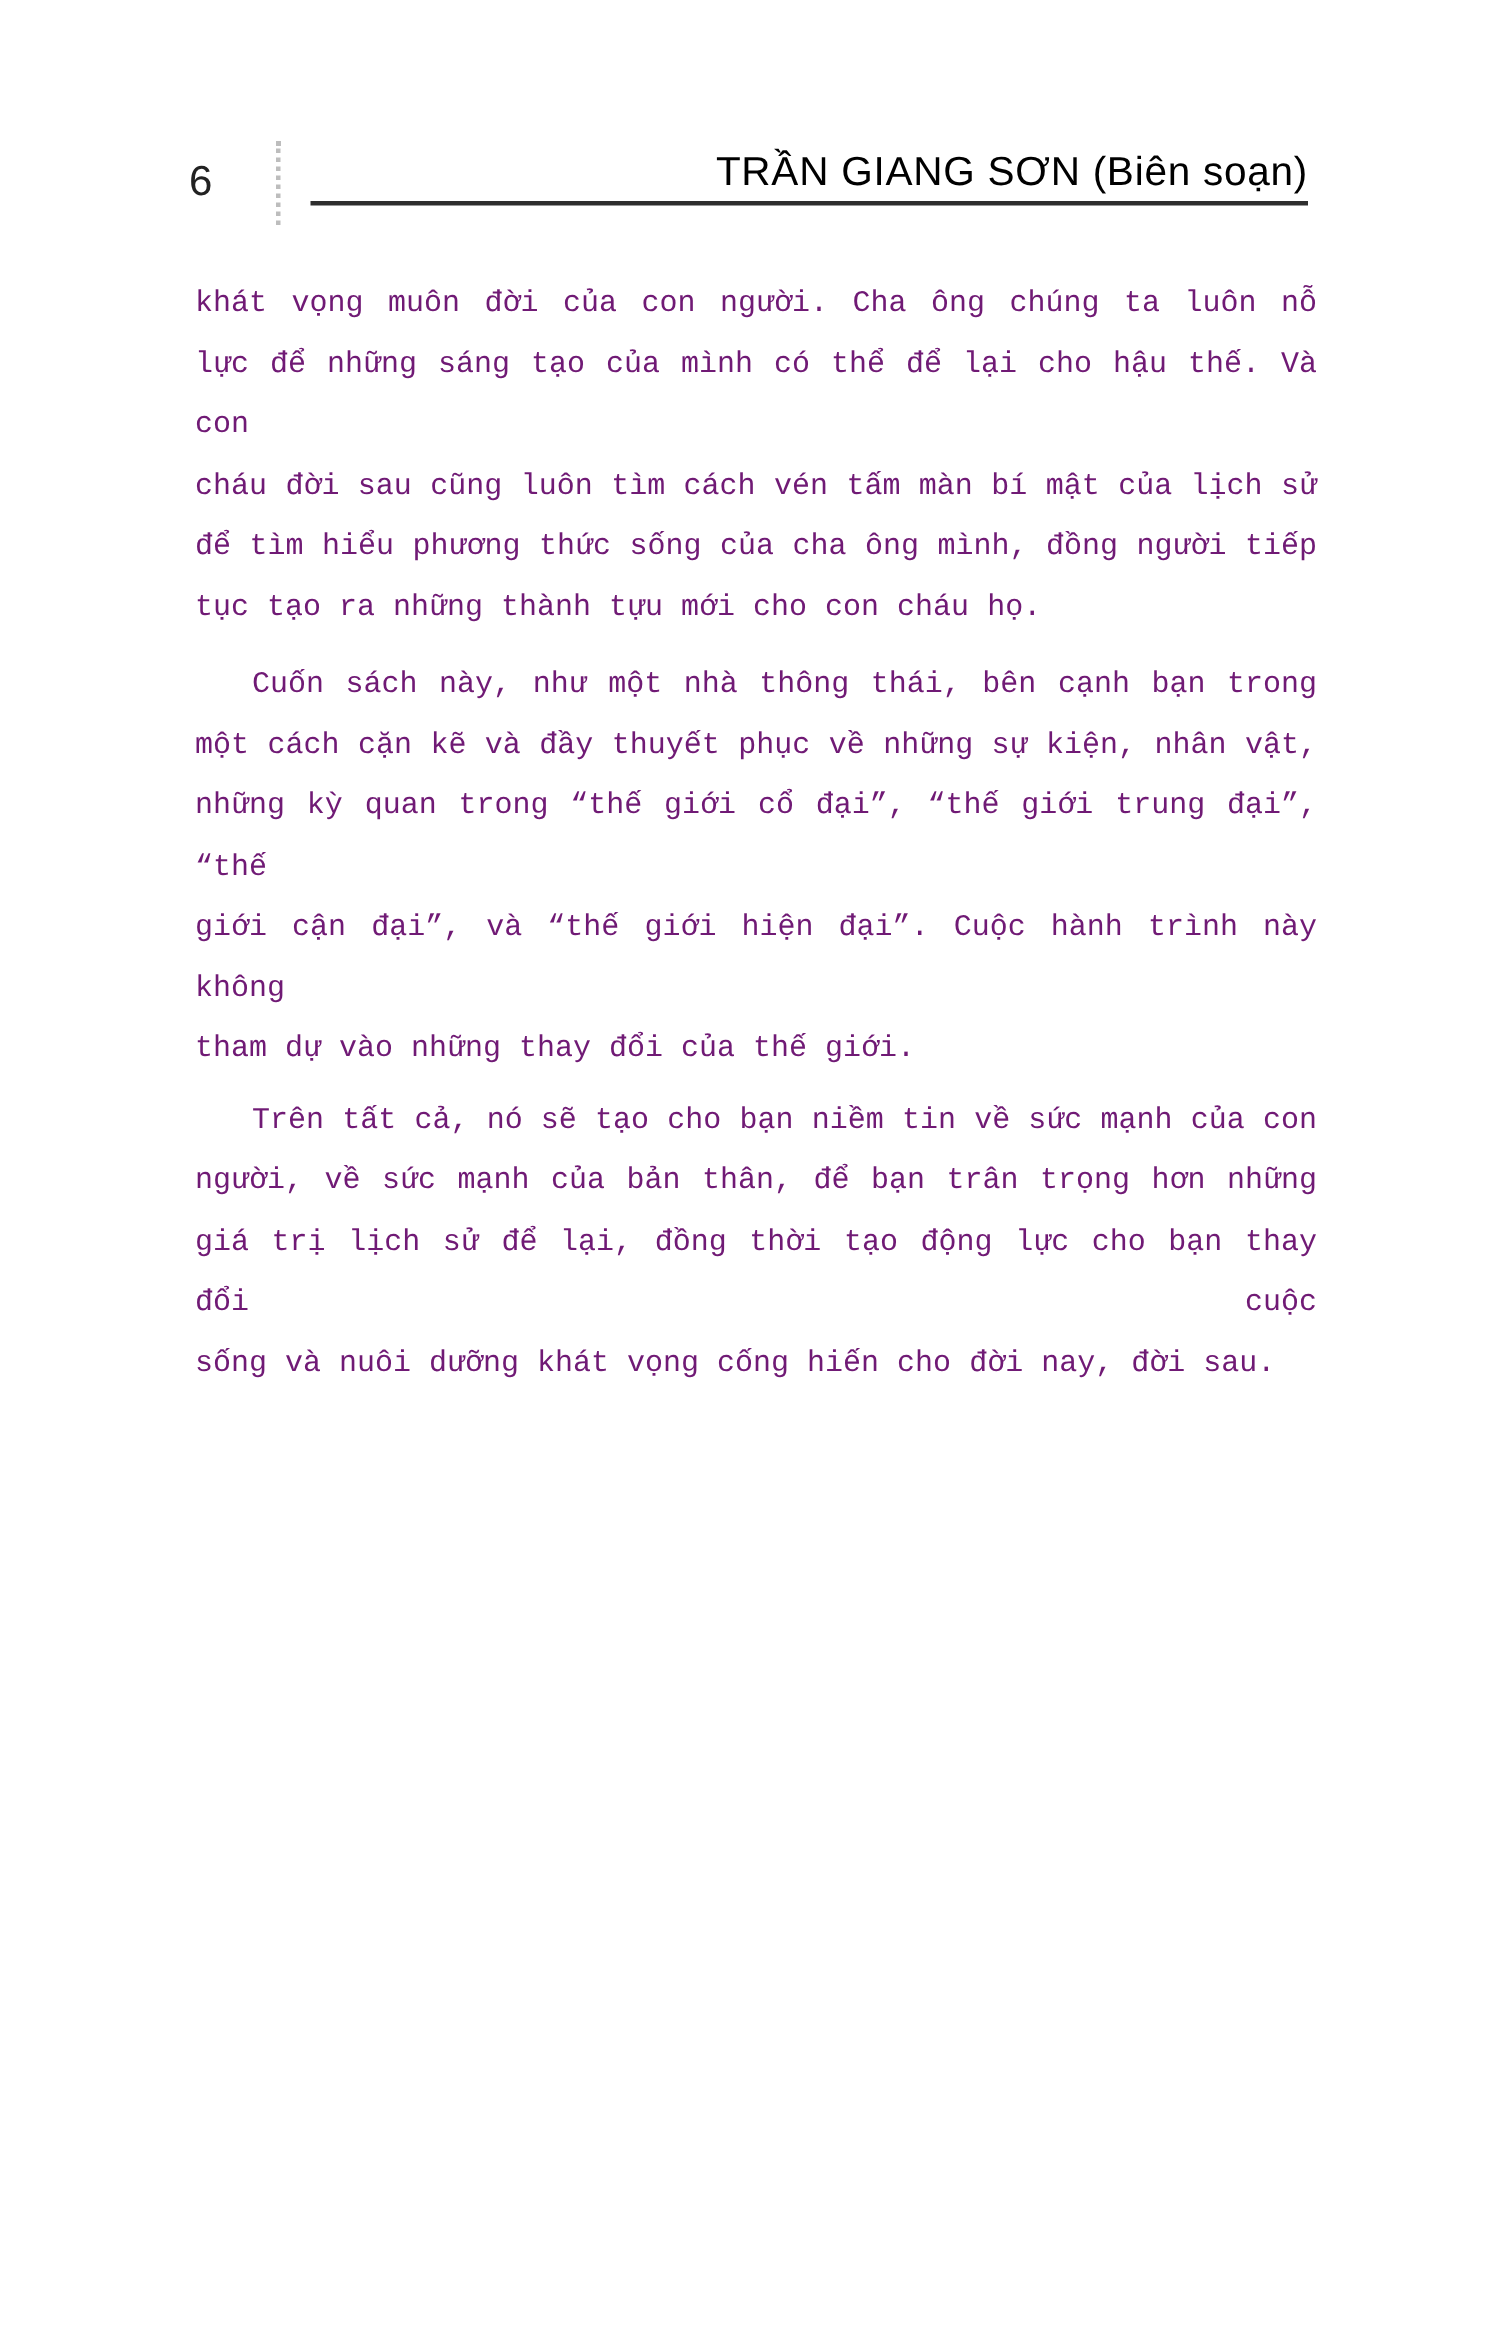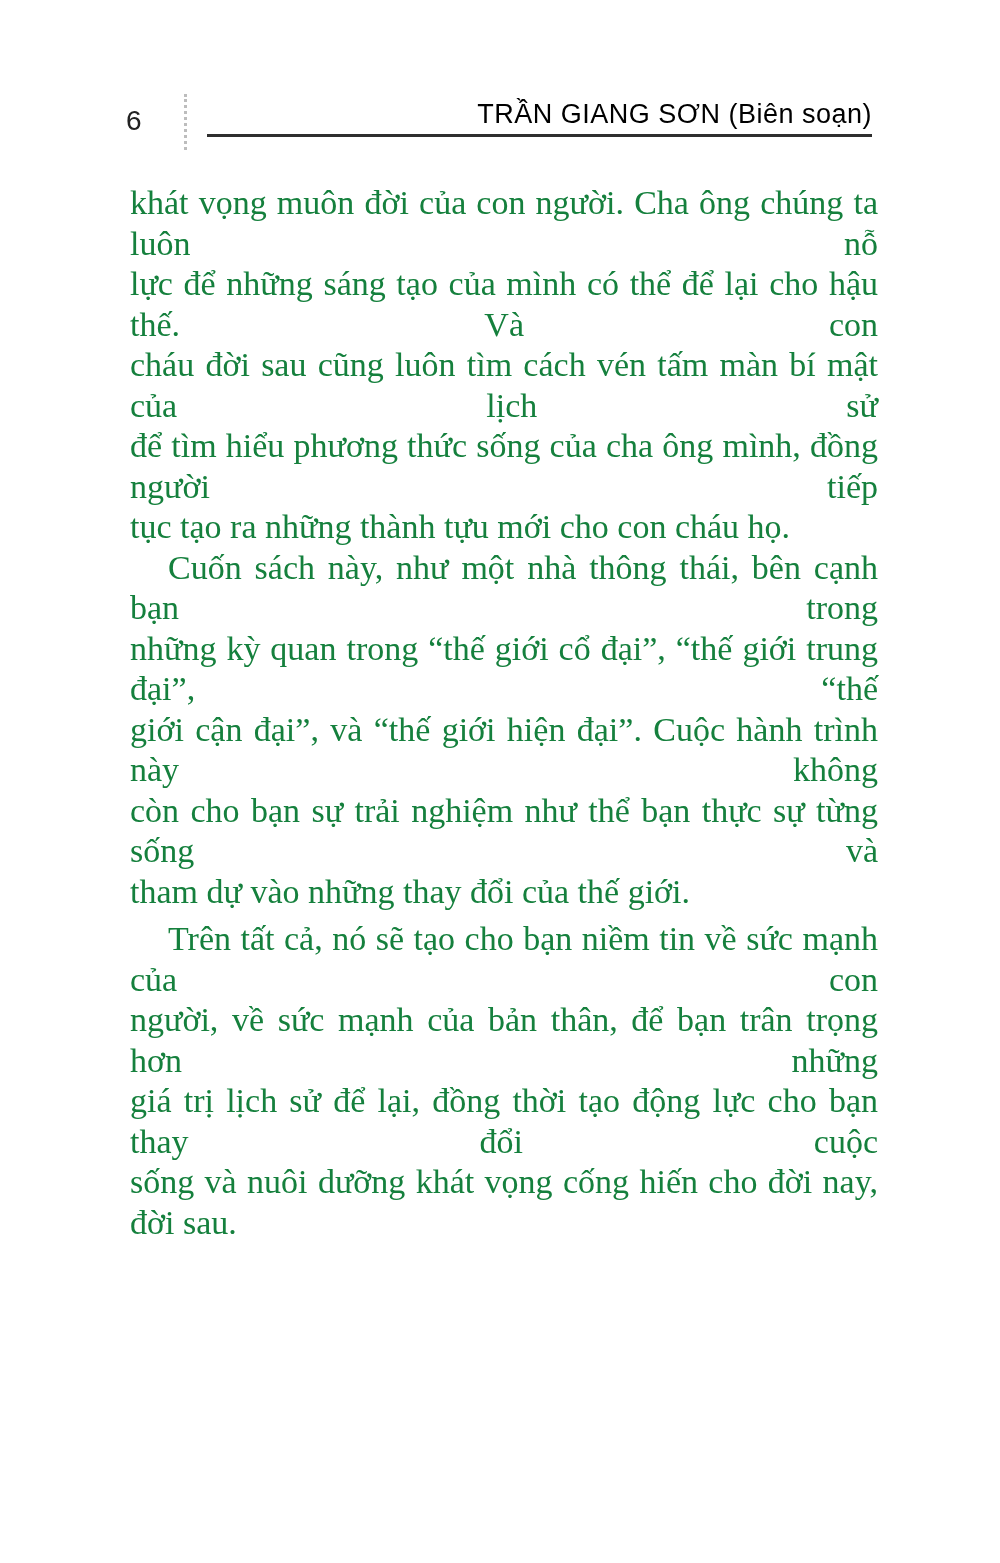--- a/index.html
+++ b/index.html
@@ -48,35 +48,36 @@
     width: 665px;
     height: 3px;
     background: #2e2e2e;
   }
   
   .body-text {
     position: absolute;
     left: 130px;
     top: 183px;
     width: 748px;
-    font-size: 34px;
+    font-size: 20px;
     line-height: 40.5px;
-    color: #15803d;
+    color: #701a75;
+    font-family: Liberation Mono, monospace;
   }
   .ln {
     text-align: justify;
     text-align-last: justify;
   }
   .ln.last {
     text-align-last: left;
   }
   .ln.indent {
     text-indent: 38px;
   }
-  .para-2 { }
+  .para-2 { margin-top: 11px; }
   .para-3 { margin-top: 7px; }
 </style>
 </head>
 <body>
 
 <div class="page">
 
   <div class="page-num">6</div>
   <div class="vdots"></div>
   <div class="running-head">TRẦN GIANG SƠN (Biên soạn)</div>
@@ -87,23 +88,23 @@
     <div class="para para-1">
       <div class="ln">khát vọng muôn đời của con người. Cha ông chúng ta luôn nỗ</div>
       <div class="ln">lực để những sáng tạo của mình có thể để lại cho hậu thế. Và con</div>
       <div class="ln">cháu đời sau cũng luôn tìm cách vén tấm màn bí mật của lịch sử</div>
       <div class="ln">để tìm hiểu phương thức sống của cha ông mình, đồng người tiếp</div>
       <div class="ln last">tục tạo ra những thành tựu mới cho con cháu họ.</div>
     </div>
 
     <div class="para para-2">
       <div class="ln indent">Cuốn sách này, như một nhà thông thái, bên cạnh bạn trong</div>
+      <div class="ln">một cách cặn kẽ và đầy thuyết phục về những sự kiện, nhân vật,</div>
       <div class="ln">những kỳ quan trong “thế giới cổ đại”, “thế giới trung đại”, “thế</div>
       <div class="ln">giới cận đại”, và “thế giới hiện đại”. Cuộc hành trình này không</div>
-      <div class="ln">còn cho bạn sự trải nghiệm như thể bạn thực sự từng sống và</div>
       <div class="ln last">tham dự vào những thay đổi của thế giới.</div>
     </div>
 
     <div class="para para-3">
       <div class="ln indent">Trên tất cả, nó sẽ tạo cho bạn niềm tin về sức mạnh của con</div>
       <div class="ln">người, về sức mạnh của bản thân, để bạn trân trọng hơn những</div>
       <div class="ln">giá trị lịch sử để lại, đồng thời tạo động lực cho bạn thay đổi cuộc</div>
       <div class="ln last">sống và nuôi dưỡng khát vọng cống hiến cho đời nay, đời sau.</div>
     </div>
 

